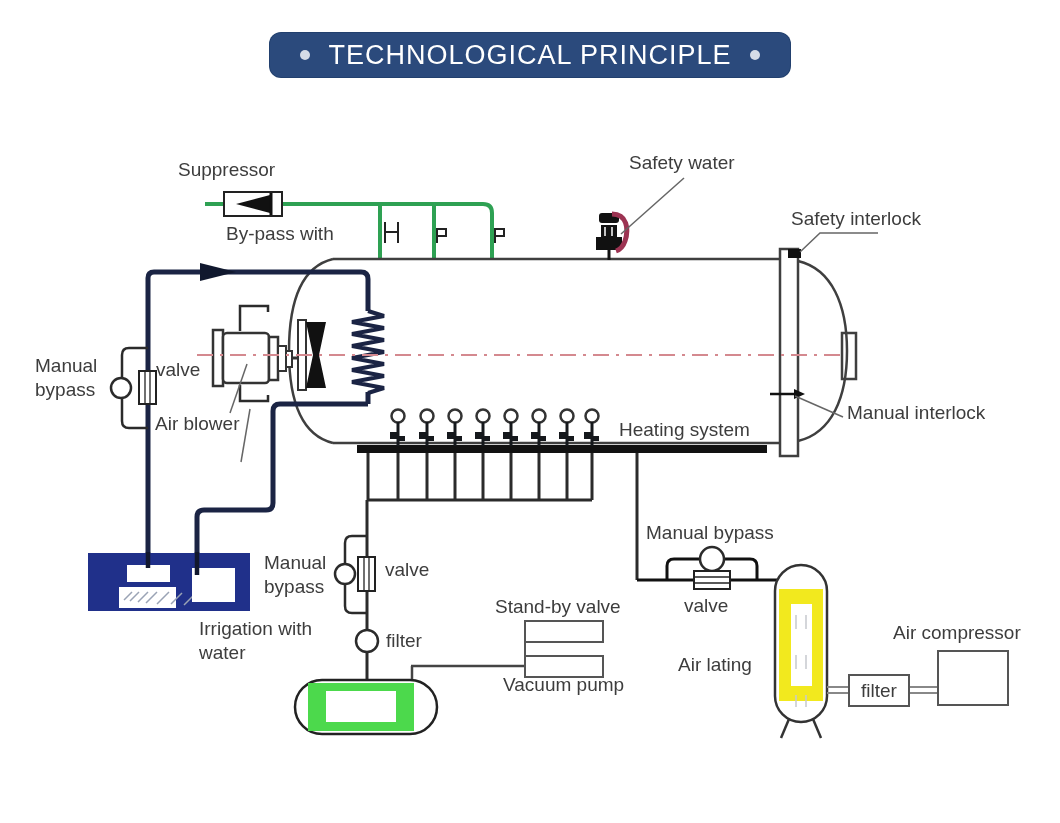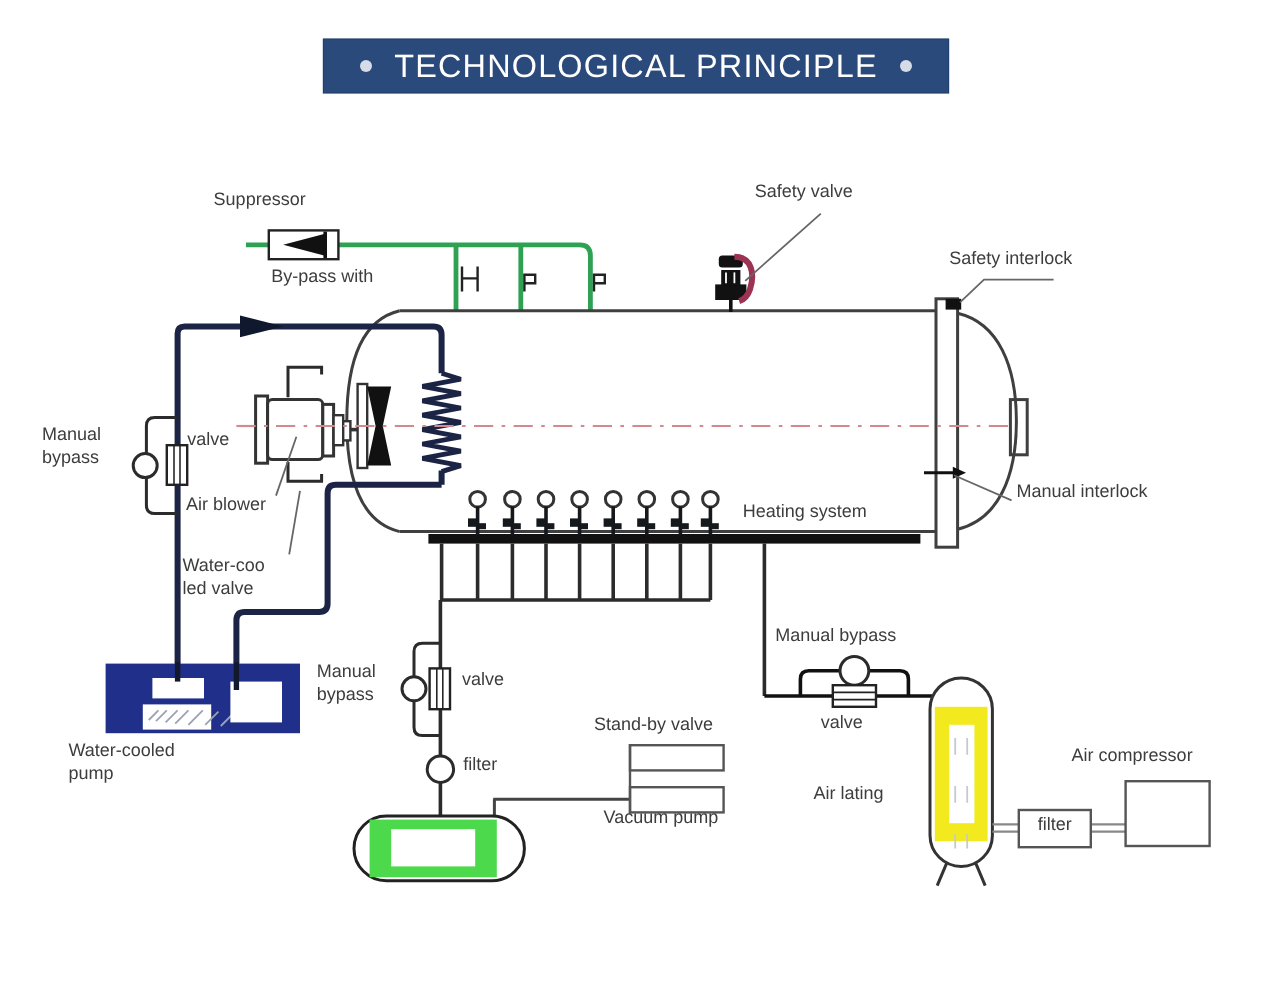--- a/index.html
+++ b/index.html
@@ -5,25 +5,25 @@
   :root{
     --banner-blue:#2b4a7c; --pipe-green:#2ea153; --pipe-navy:#1b2444;
     --tank-blue:#20308a; --tank-green:#4cd94c; --holder-yellow:#f2e91e;
     --centerline-pink:#d4898f; --lever-red:#9c3352; --label-gray:#3d3d3d;
   }
   html,body{margin:0;padding:0;background:#fff;}
   #canvas{position:relative;width:1060px;height:823px;background:#fff;overflow:hidden;
           font-family:"Liberation Sans",sans-serif;}
   #banner{position:absolute;left:270px;top:33px;width:520px;height:44px;
           background:var(--banner-blue);display:flex;align-items:center;justify-content:center;
-          gap:18px;box-shadow:0 0 0 1px #22406e;}
+          gap:18px;box-shadow:0 0 0 1px #22406e;border-radius:11px;}
   #banner .dot{width:10px;height:10px;border-radius:50%;background:#e8ecf3;opacity:.9;}
   #banner .ttl{color:#fff;font-size:27px;font-weight:500;letter-spacing:1px;white-space:nowrap;}
   svg{position:absolute;left:0;top:0;}
-  .lbl{position:absolute;font-size:15px;line-height:1.24;color:var(--label-gray);
+  .lbl{position:absolute;font-size:19px;line-height:1.24;color:var(--label-gray);
        white-space:pre-line;}
   .pin-c{fill:#fff;stroke:#333;stroke-width:2.5;}
   .pin-s{stroke:#15181c;stroke-width:3;}
   .pin-n{fill:#15181c;stroke:none;}
   .mline{stroke:#2b2b2b;stroke-width:3;fill:none;}
   .thin{stroke:#2b2b2b;stroke-width:2.5;fill:none;}
   .ptr{stroke:#666;stroke-width:1.5;fill:none;}
   .wc{fill:#fff;stroke:#2b2b2b;stroke-width:2.5;}
   .tank-ln{stroke:#3f3f3f;stroke-width:2.5;fill:none;}
 </style>
@@ -225,37 +225,35 @@
     <g class="ptr">
       <line x1="621" y1="234" x2="684" y2="178"></line>
       <polyline points="800,252 820,233 878,233"></polyline>
       <polyline points="795,396 843,417"></polyline>
       <line x1="230" y1="413" x2="247" y2="364"></line>
       <line x1="241" y1="462" x2="250" y2="409"></line>
     </g>
   </svg>
 
   <div class="lbl" style="left:178px;top:158px">Suppressor</div>
-  <div class="lbl" style="left:629px;top:151px">Safety valve</div>
+  <div class="lbl" style="left:629px;top:151px">Safety water</div>
   <div class="lbl" style="left:226px;top:222px">By-pass with</div>
   <div class="lbl" style="left:791px;top:207px">Safety interlock</div>
   <div class="lbl" style="left:35px;top:354px">Manual
 bypass</div>
   <div class="lbl" style="left:156px;top:358px">valve</div>
   <div class="lbl" style="left:155px;top:412px">Air blower</div>
-  <div class="lbl" style="left:152px;top:463px">Water-coo
-led valve</div>
   <div class="lbl" style="left:847px;top:401px">Manual interlock</div>
   <div class="lbl" style="left:619px;top:418px">Heating system</div>
   <div class="lbl" style="left:264px;top:551px">Manual
 bypass</div>
   <div class="lbl" style="left:385px;top:558px">valve</div>
   <div class="lbl" style="left:386px;top:629px">filter</div>
   <div class="lbl" style="left:495px;top:595px">Stand-by valve</div>
   <div class="lbl" style="left:503px;top:673px">Vacuum pump</div>
   <div class="lbl" style="left:646px;top:521px">Manual bypass</div>
   <div class="lbl" style="left:684px;top:594px">valve</div>
   <div class="lbl" style="left:678px;top:653px">Air lating</div>
   <div class="lbl" style="left:893px;top:621px">Air compressor</div>
   <div class="lbl" style="left:849px;top:679px;width:60px;text-align:center">filter</div>
-  <div class="lbl" style="left:57px;top:617px">Water-cooled
-pump</div>
+  <div class="lbl" style="left:199px;top:617px">Irrigation with
+water</div>
 </div>
 
 </body></html>

